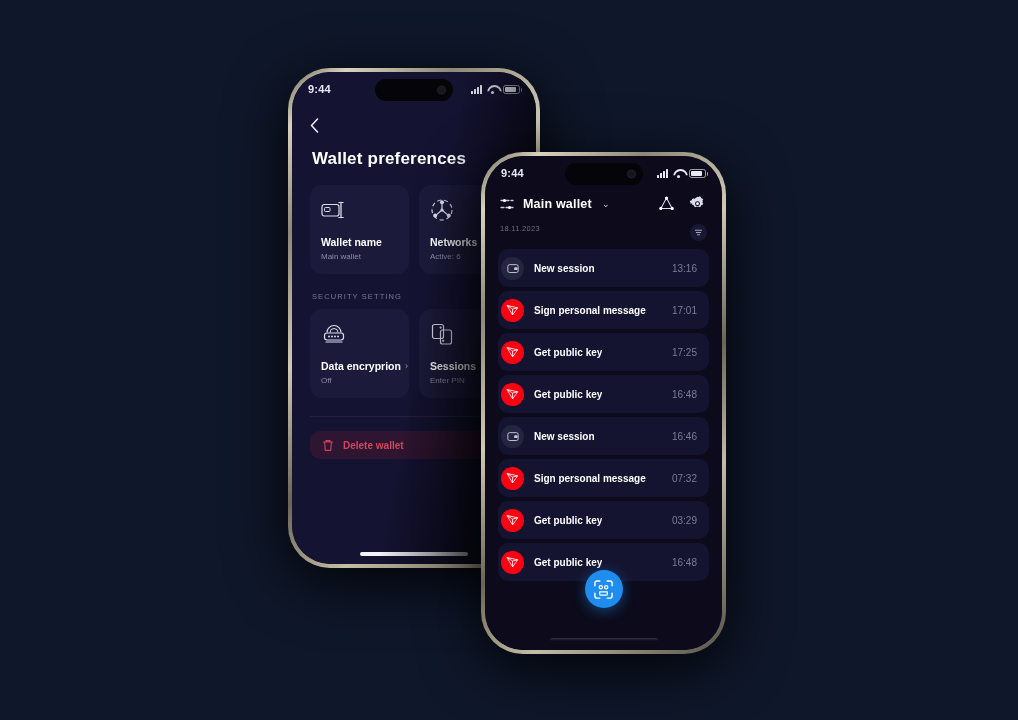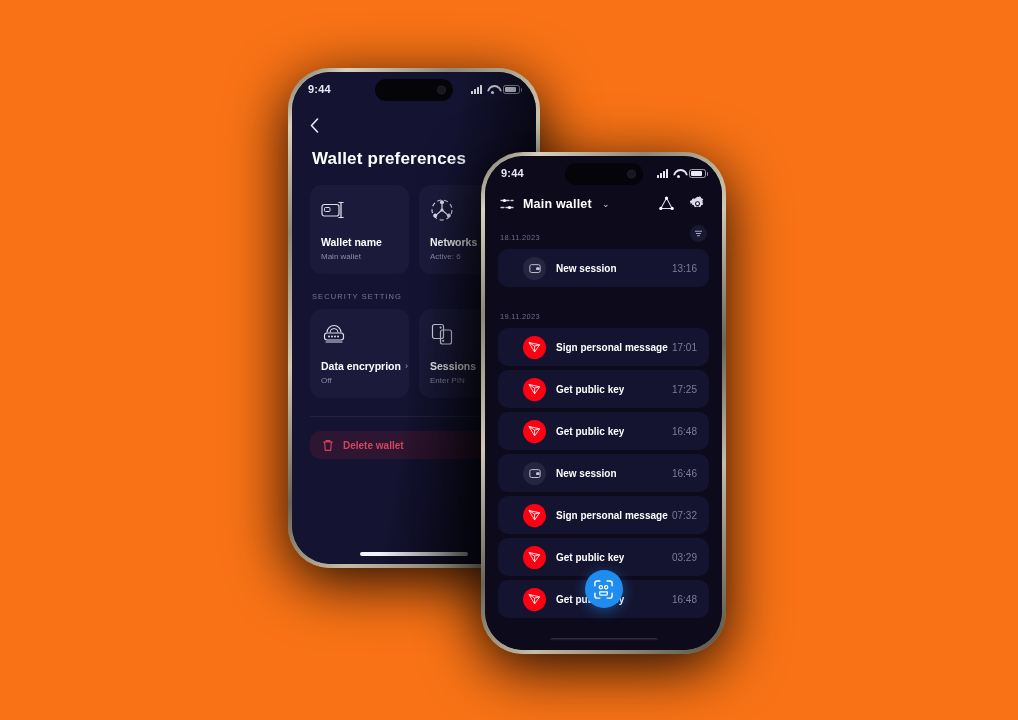--- a/index.html
+++ b/index.html
@@ -2,21 +2,21 @@
 <html><head>
 <meta charset="utf-8">
 <style>
   * { box-sizing: border-box; margin: 0; padding: 0; }
   html, body {
     width: 1018px; height: 720px;
     background: #000000;
     font-family: "Liberation Sans", sans-serif;
     overflow: hidden;
   }
-  .scene { position: relative; width: 1018px; height: 720px; background: #f97316; }
+  .scene { position: relative; width: 1018px; height: 720px; background: #0f172a; }
 
   
   .phone {
     position: absolute;
     border-radius: 42px;
     background: linear-gradient(135deg,#6e6a5c 0%, #d8d2bd 8%, #8d8877 22%, #cfc8b3 40%,
                                 #6a6657 58%, #c3bca6 74%, #7d7868 90%, #55524a 100%);
     padding: 4px;
     box-shadow: 0 14px 60px rgba(0,0,0,0.9);
   }
@@ -143,34 +143,34 @@
   .fp-header {
     display:flex; align-items:center; gap:9px;
     padding: 5px 16px 0 15px; color:#fff;
   }
   .fp-wallet-name { font-size: 12.5px; font-weight: bold; letter-spacing:.2px; }
   .fp-chev { font-size:9px; color:#cfcee0; margin-left:1px; }
   .fp-hdr-right { margin-left:auto; display:flex; align-items:center; gap:14px; }
 
   .fp-scroll { padding: 0 13px; margin-top: 12px; }
   .date-row {
-    display:flex; align-items:flex-end;
+    display:flex; align-items:flex-start;
     margin: 0 2px 7px 2px; height: 18px;
   }
   .date-txt { font-size: 7.5px; color:#6f6d8c; letter-spacing:.3px; }
   .filter-btn {
     margin-left:auto; width:17px;height:17px;border-radius:50%;
     background:#191832; display:flex;align-items:center;justify-content:center;
   }
   .date-row.sub { margin-top: 16px; }
 
   .sess-item {
     display:flex; align-items:center;
     background:#151430; border-radius:10px;
-    height: 38px; padding: 0 12px 0 25px;
+    height: 38px; padding: 0 12px 0 3px;
     margin-bottom: 4px;
   }
   .sess-icon { width:23px;height:23px;border-radius:50%;flex:0 0 auto;
     display:flex;align-items:center;justify-content:center; }
   .sess-icon.tron { background:#ff0013; }
   .sess-icon.wallet { background:#26253f; }
   .sess-label { margin-left: 10px; font-size:10px; font-weight:bold; color:#ffffff;
     white-space:nowrap; overflow:hidden; }
   .sess-time { margin-left:auto; font-size:10px; color:#7d7b99; }
 
@@ -381,23 +381,20 @@
             <div class="sess-icon wallet">
               <svg width="12" height="11" viewBox="0 0 14 12">
                 <rect x="1" y="1.5" width="12" height="9.2" rx="2" stroke="#c9c7de" stroke-width="1.1" fill="none"></rect>
                 <rect x="8.3" y="4.6" width="4" height="3.2" rx="1" fill="#c9c7de"></rect>
               </svg>
             </div>
             <div class="sess-label">New session</div>
             <div class="sess-time">13:16</div>
           </div>
 
-          <div class="date-row sub">
-            <div class="date-txt">19.11.2023</div>
-          </div>
 
           <div class="sess-item">
             <div class="sess-icon tron">
               <svg width="13" height="12" viewBox="0 0 14 13">
                   <path d="M1 1.6L12.6 4.1L7.1 11.8L1 1.6ZM1 1.6L7.1 5.5L12.6 4.1M7.1 5.5L7.1 11.8" stroke="#fff" stroke-width="0.9" fill="none" stroke-linejoin="round"></path>
                 </svg>
             </div>
             <div class="sess-label">Sign personal message</div>
             <div class="sess-time">17:01</div>
           </div>

